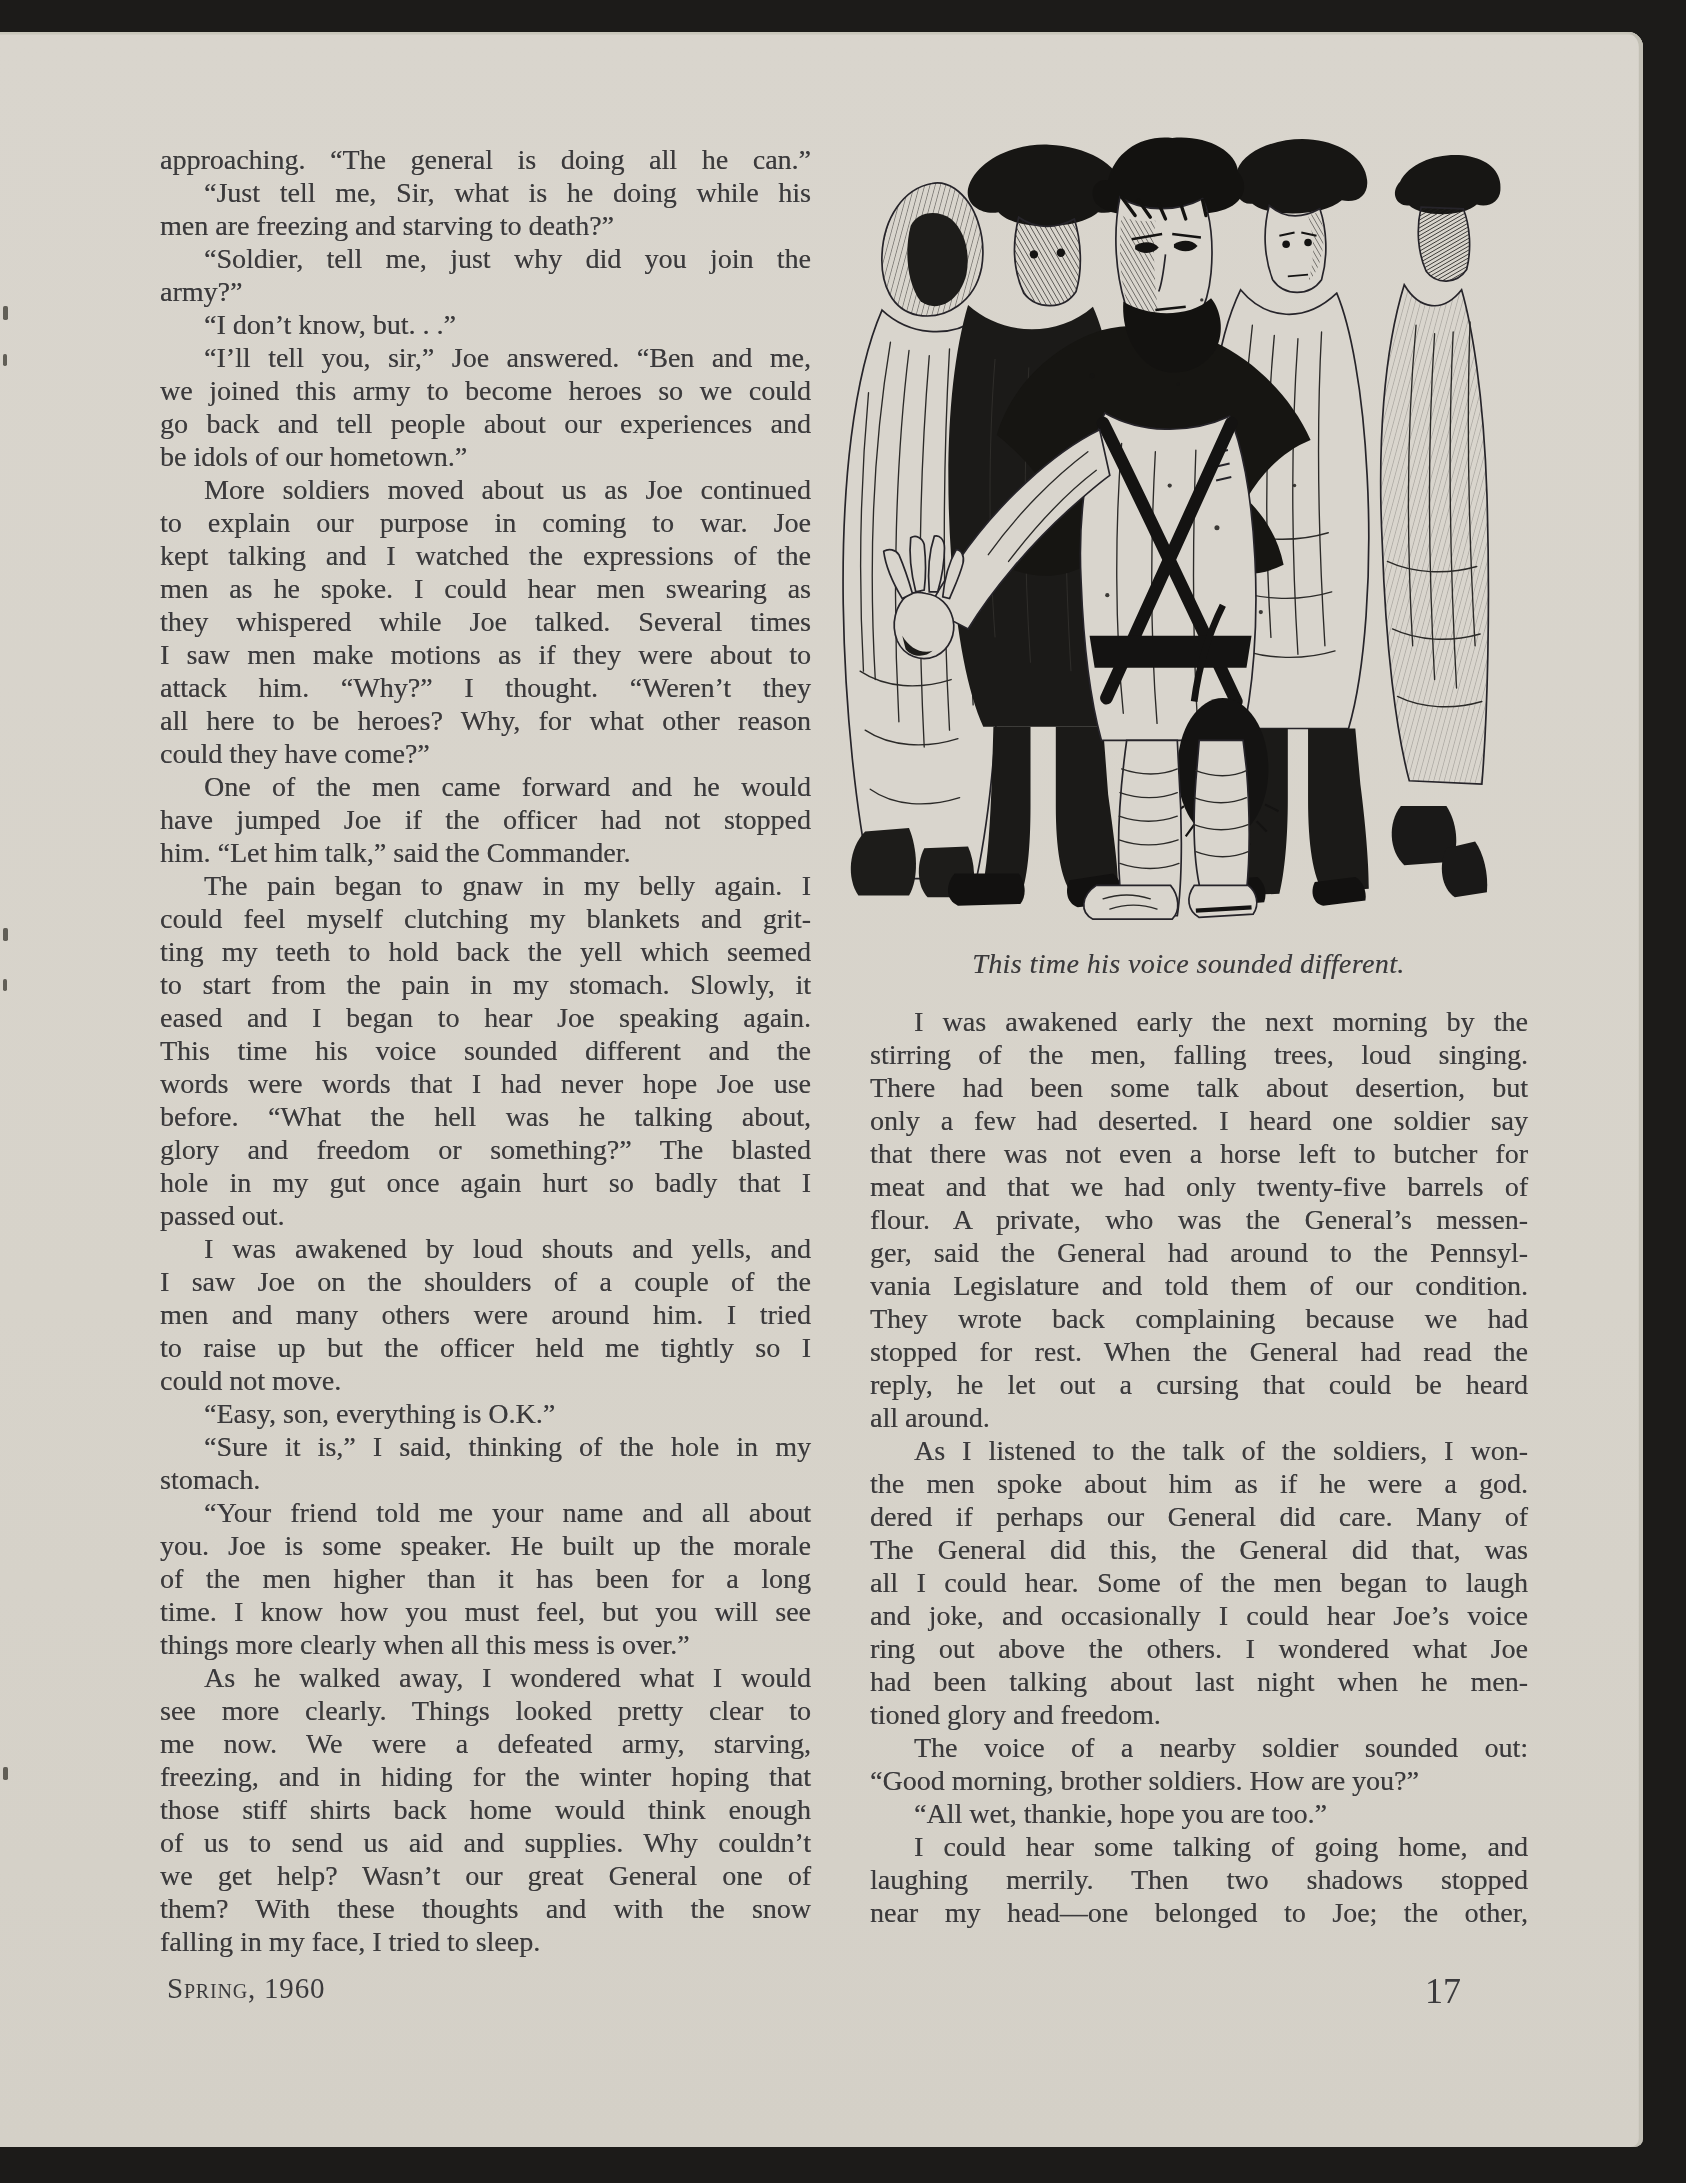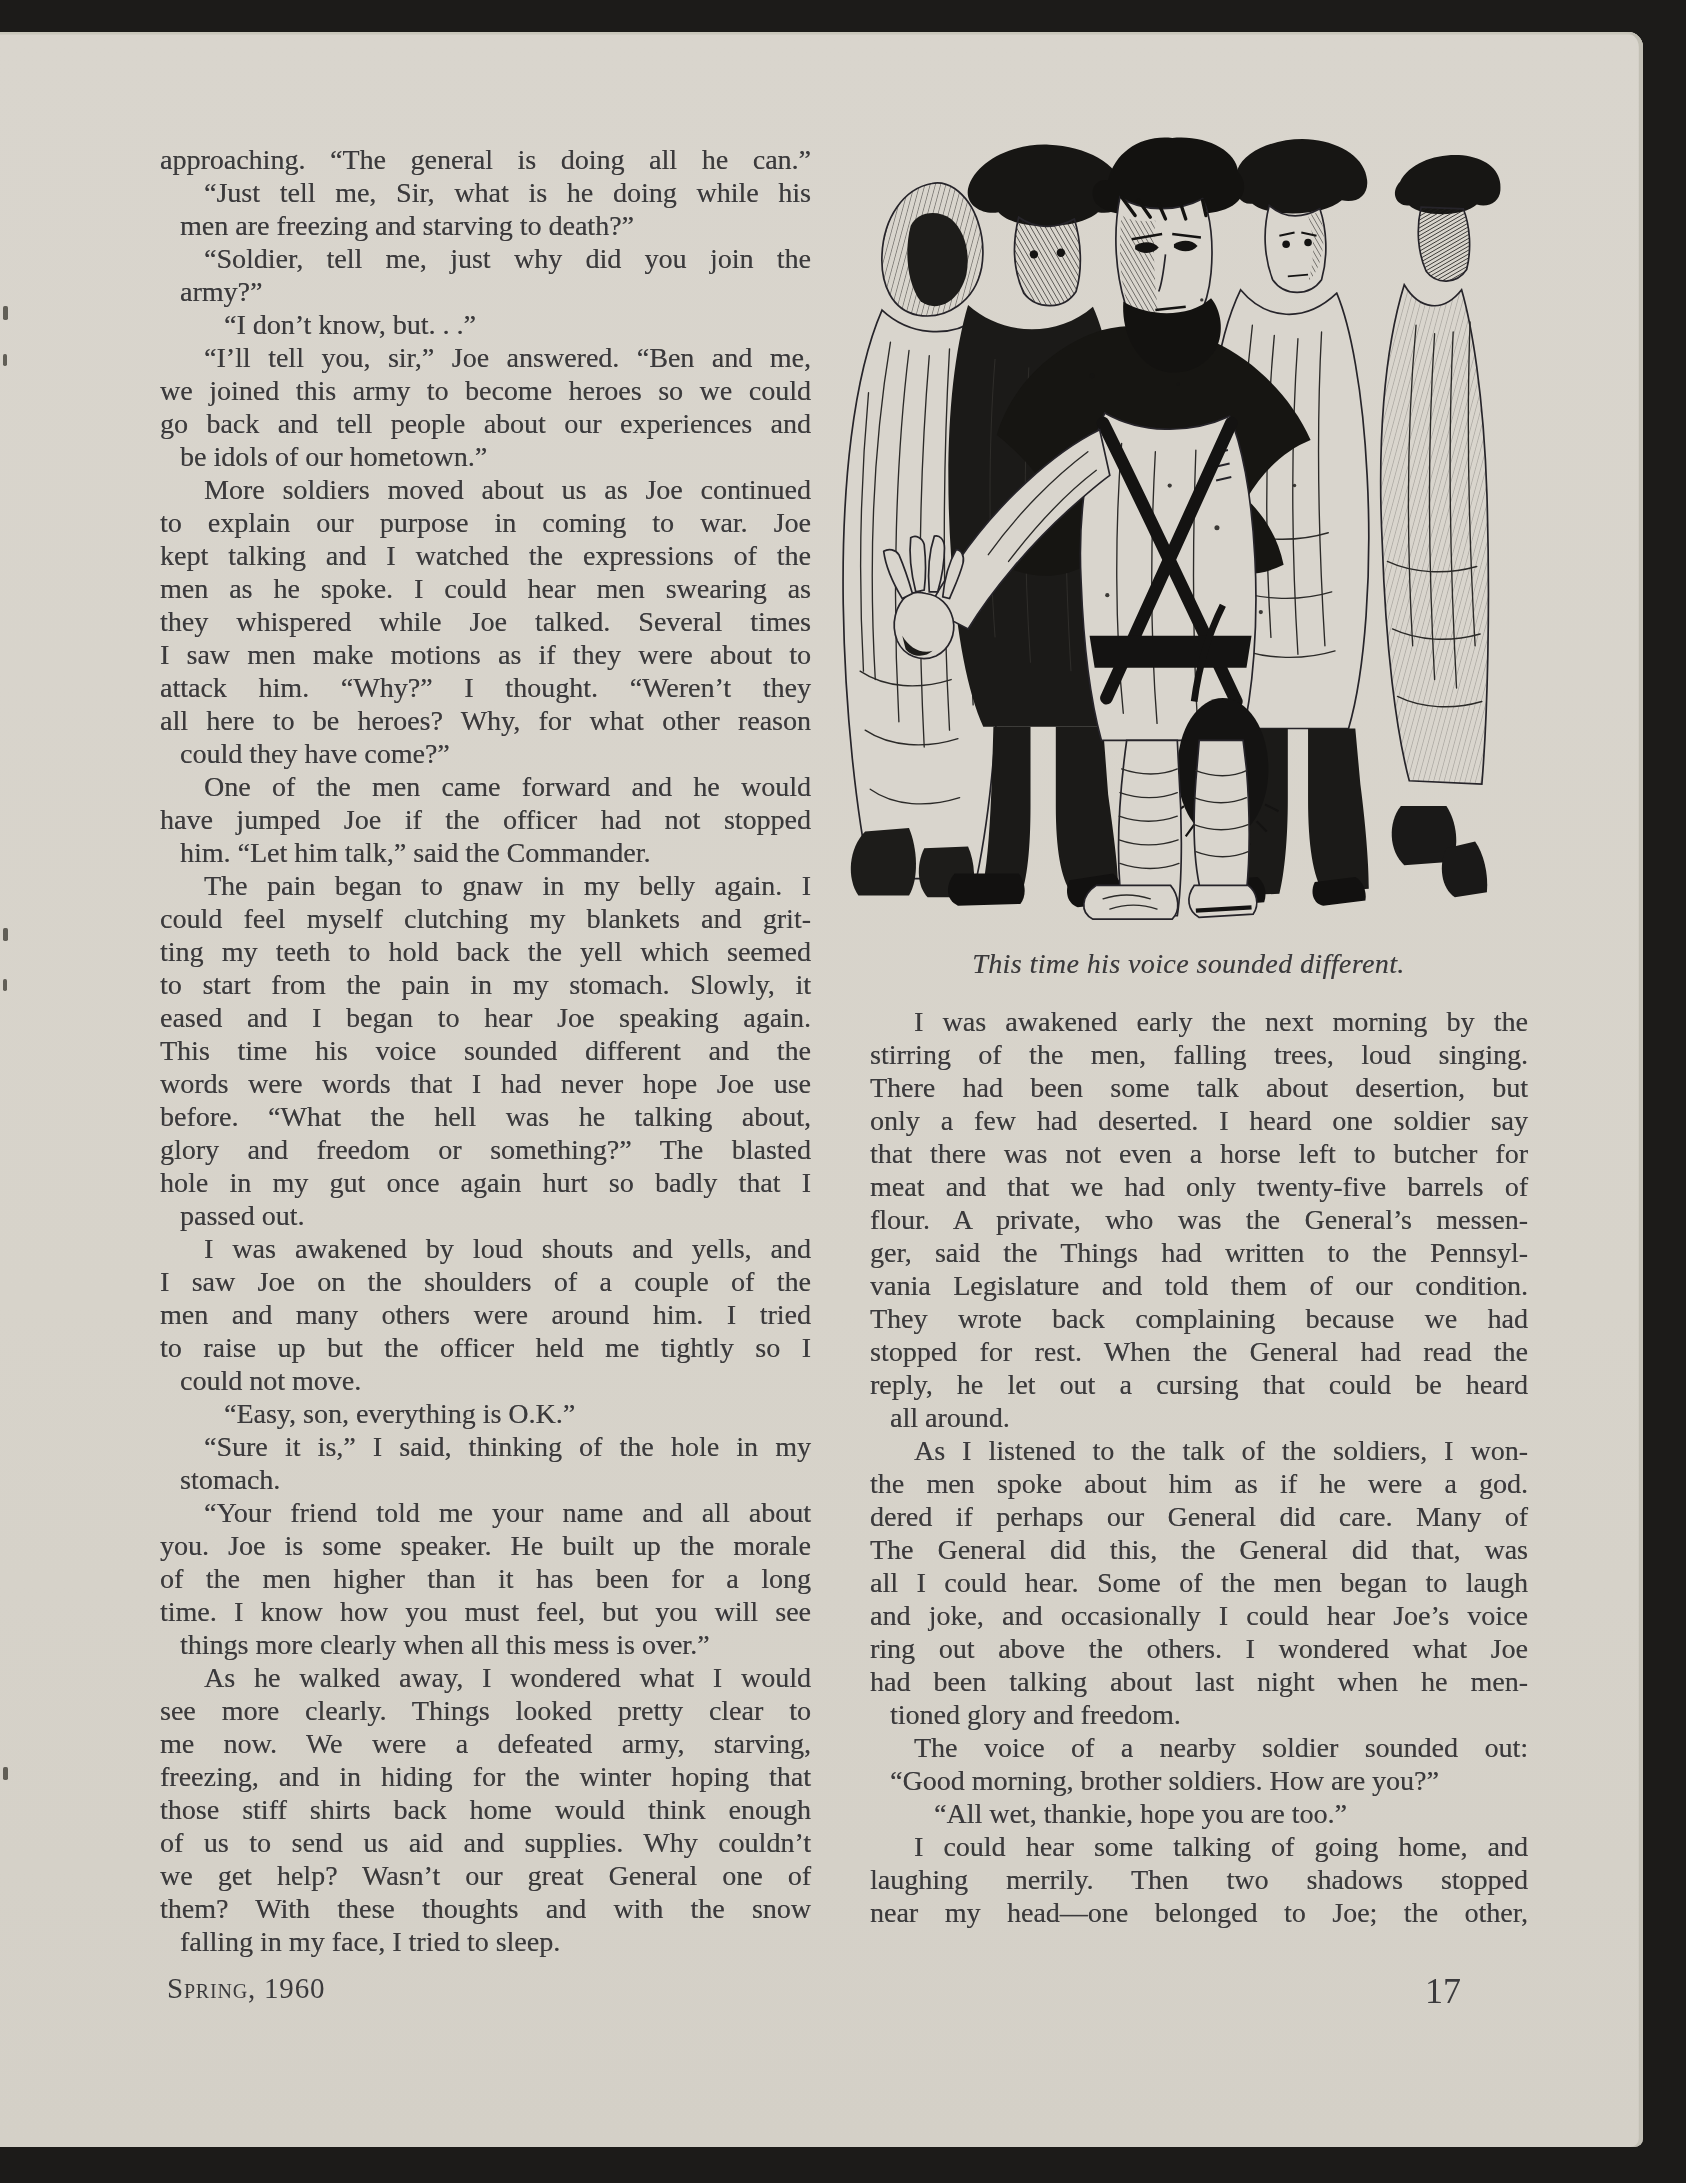--- a/index.html
+++ b/index.html
@@ -13,21 +13,21 @@
     background:linear-gradient(180deg,var(--paper,#d9d5cd) 0%,#d7d3ca 60%,#d4d0c7 100%);
     border-radius:0 15px 8.4px 0;
     box-shadow:inset -4.2px 0 0 #c2bfb4, inset 0 2.5px 0 #c8c6ba;
   }
   .speck{position:absolute;background:#44413a;border-radius:1.7px;opacity:.8;}
   .column{position:absolute;color:var(--ink,#3b3a3c);font-size:28px;line-height:33px;
     text-shadow:0.2px 0.2px 0.3px rgba(40,40,42,.55);}
   .col-left{left:160px;top:143px;width:651px;}
   .col-right{left:870px;top:1005px;width:658px;}
   .line{text-align:justify;text-align-last:justify;white-space:nowrap;}
-  .line.end{text-align-last:left;margin-left:20px;}
+  .line.end{text-align-last:left;}
   .line.ind{text-indent:44px;}
   .illustration{position:absolute;left:839px;top:89px;width:696px;height:831px;}
   .caption{
     position:absolute;left:843px;top:948px;width:691px;text-align:center;
     font-style:italic;font-size:28px;color:var(--ink,#3b3a3c);letter-spacing:0.4px;
     text-shadow:0.2px 0.2px 0.3px rgba(40,40,42,.5);
   }
   .footer-left{
     position:absolute;left:160px;top:1972px;font-variant:small-caps;
     font-size:29px;letter-spacing:0.8px;color:var(--ink,#3b3a3c);margin-left:7px;
@@ -258,21 +258,21 @@
 <div class="caption">This time his voice sounded different.</div>
 
 <div class="column col-right">
     <div class="line ind">I was awakened early the next morning by the</div>
     <div class="line">stirring of the men, falling trees, loud singing.</div>
     <div class="line">There had been some talk about desertion, but</div>
     <div class="line">only a few had deserted.  I heard one soldier say</div>
     <div class="line">that there was not even a horse left to butcher for</div>
     <div class="line">meat and that we had only twenty-five barrels of</div>
     <div class="line">flour.  A private, who was the General’s messen-</div>
-    <div class="line">ger, said the Things had written to the Pennsyl-</div>
+    <div class="line">ger, said the General had around to the Pennsyl-</div>
     <div class="line">vania Legislature and told them of our condition.</div>
     <div class="line">They wrote back complaining because we had</div>
     <div class="line">stopped for rest.  When the General had read the</div>
     <div class="line">reply, he let out a cursing that could be heard</div>
     <div class="line end">all around.</div>
     <div class="line ind">As I listened to the talk of the soldiers, I won-</div>
     <div class="line">the men spoke about him as if he were a god.</div>
     <div class="line">dered if perhaps our General did care.  Many of</div>
     <div class="line">The General did this, the General did that, was</div>
     <div class="line">all I could hear.  Some of the men began to laugh</div>

